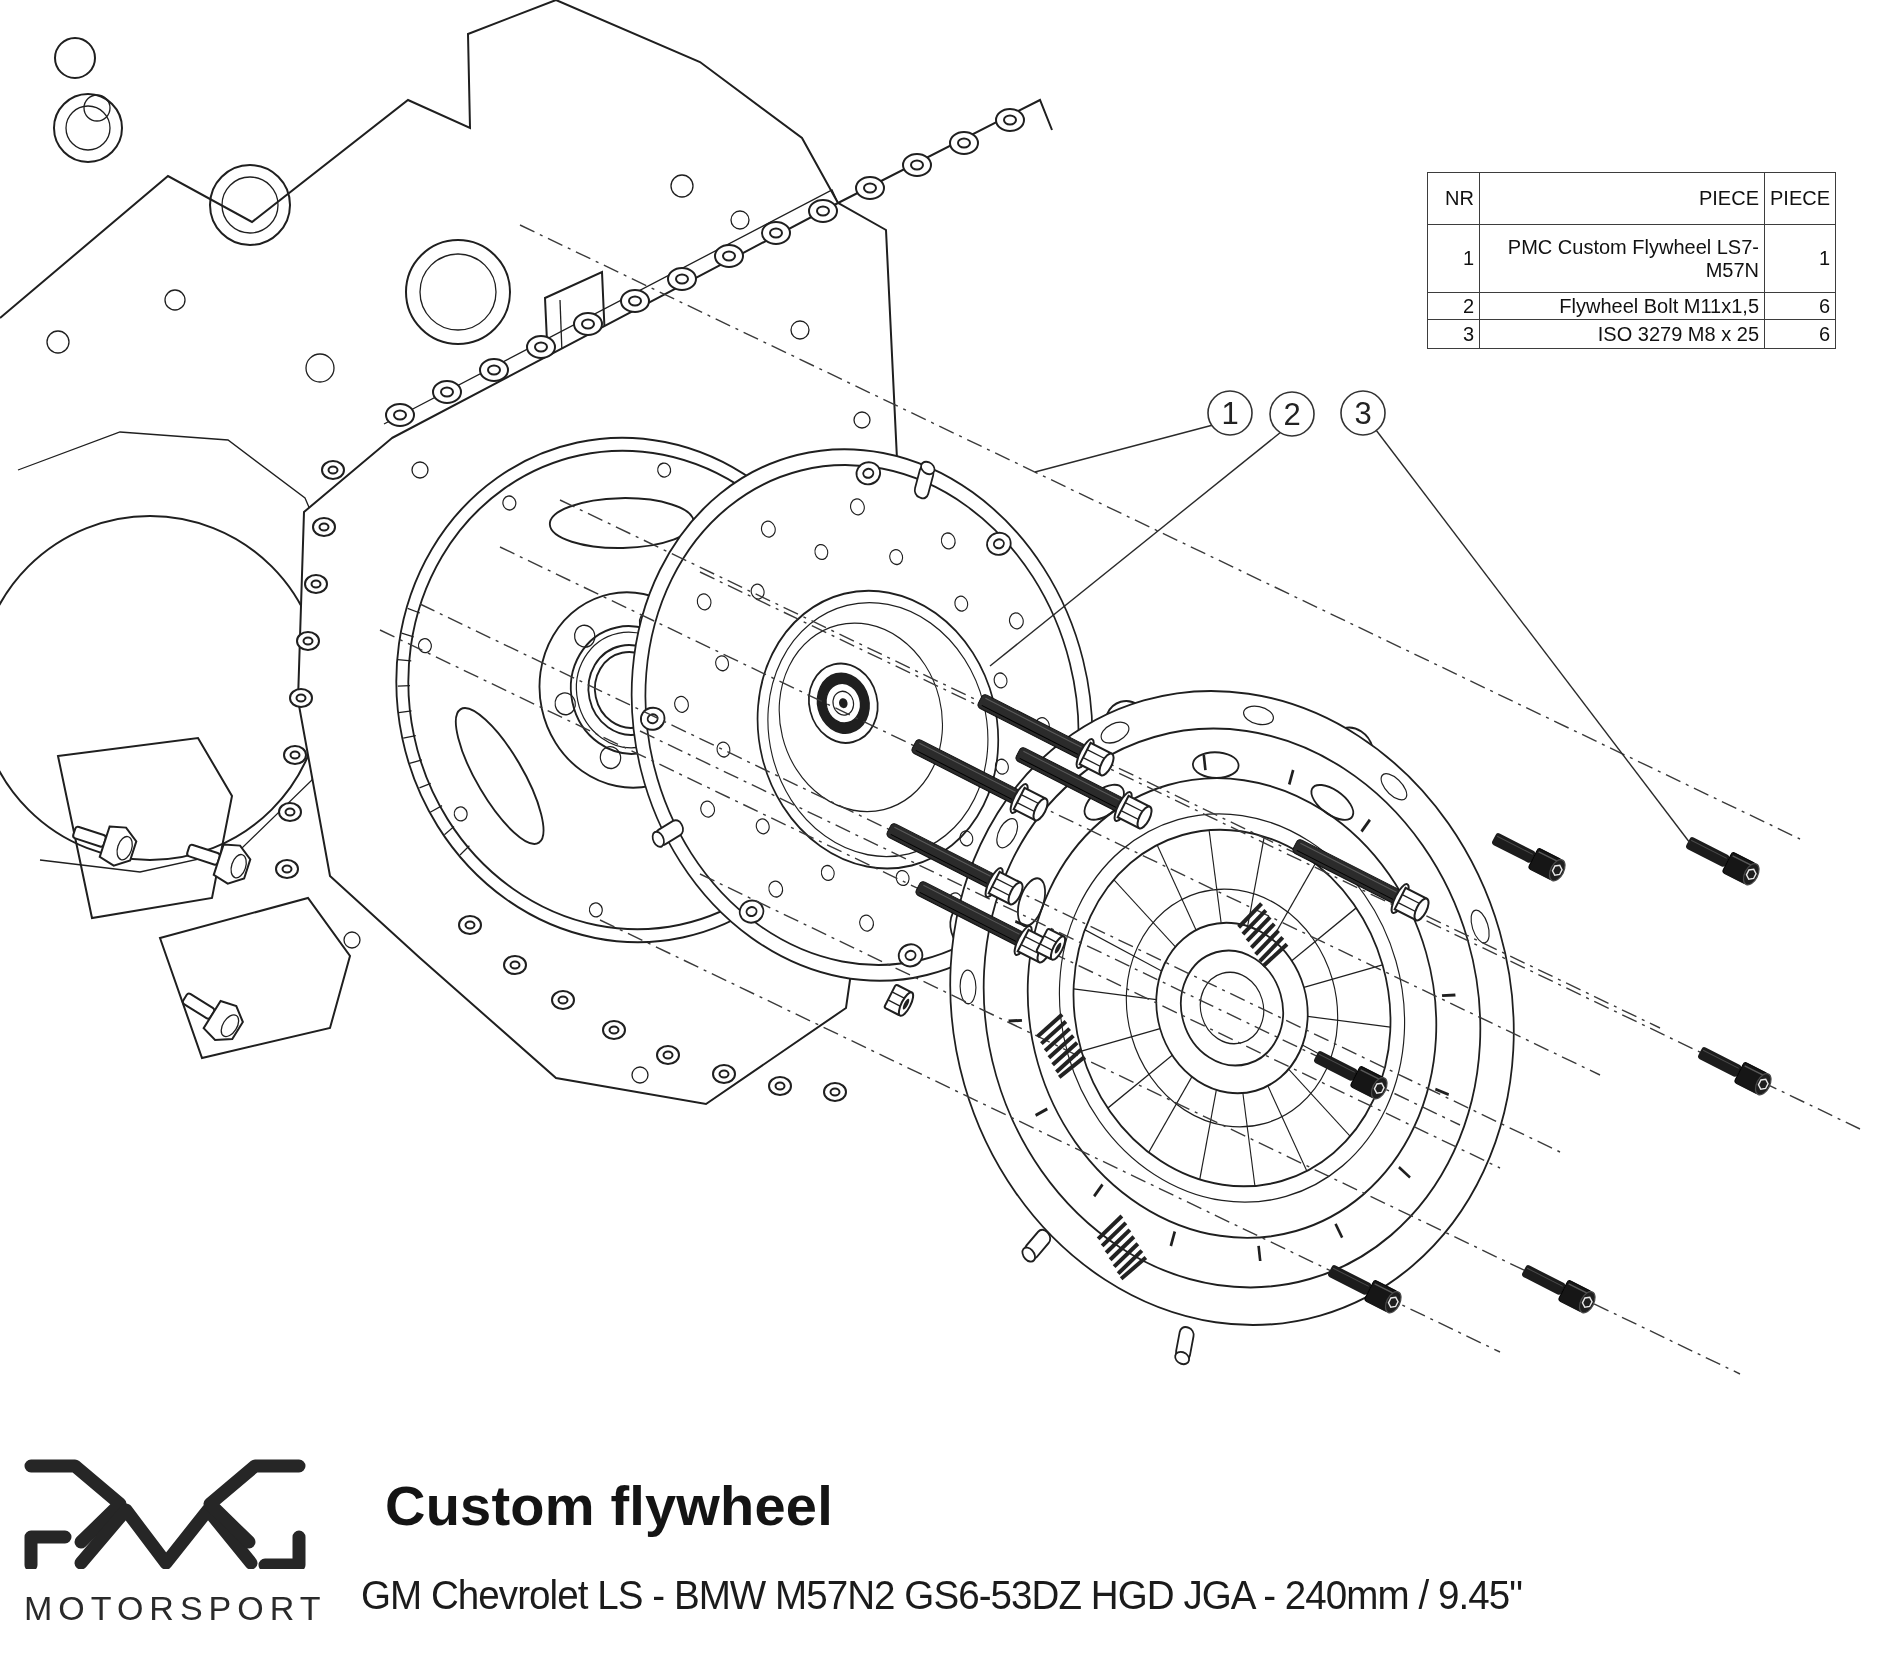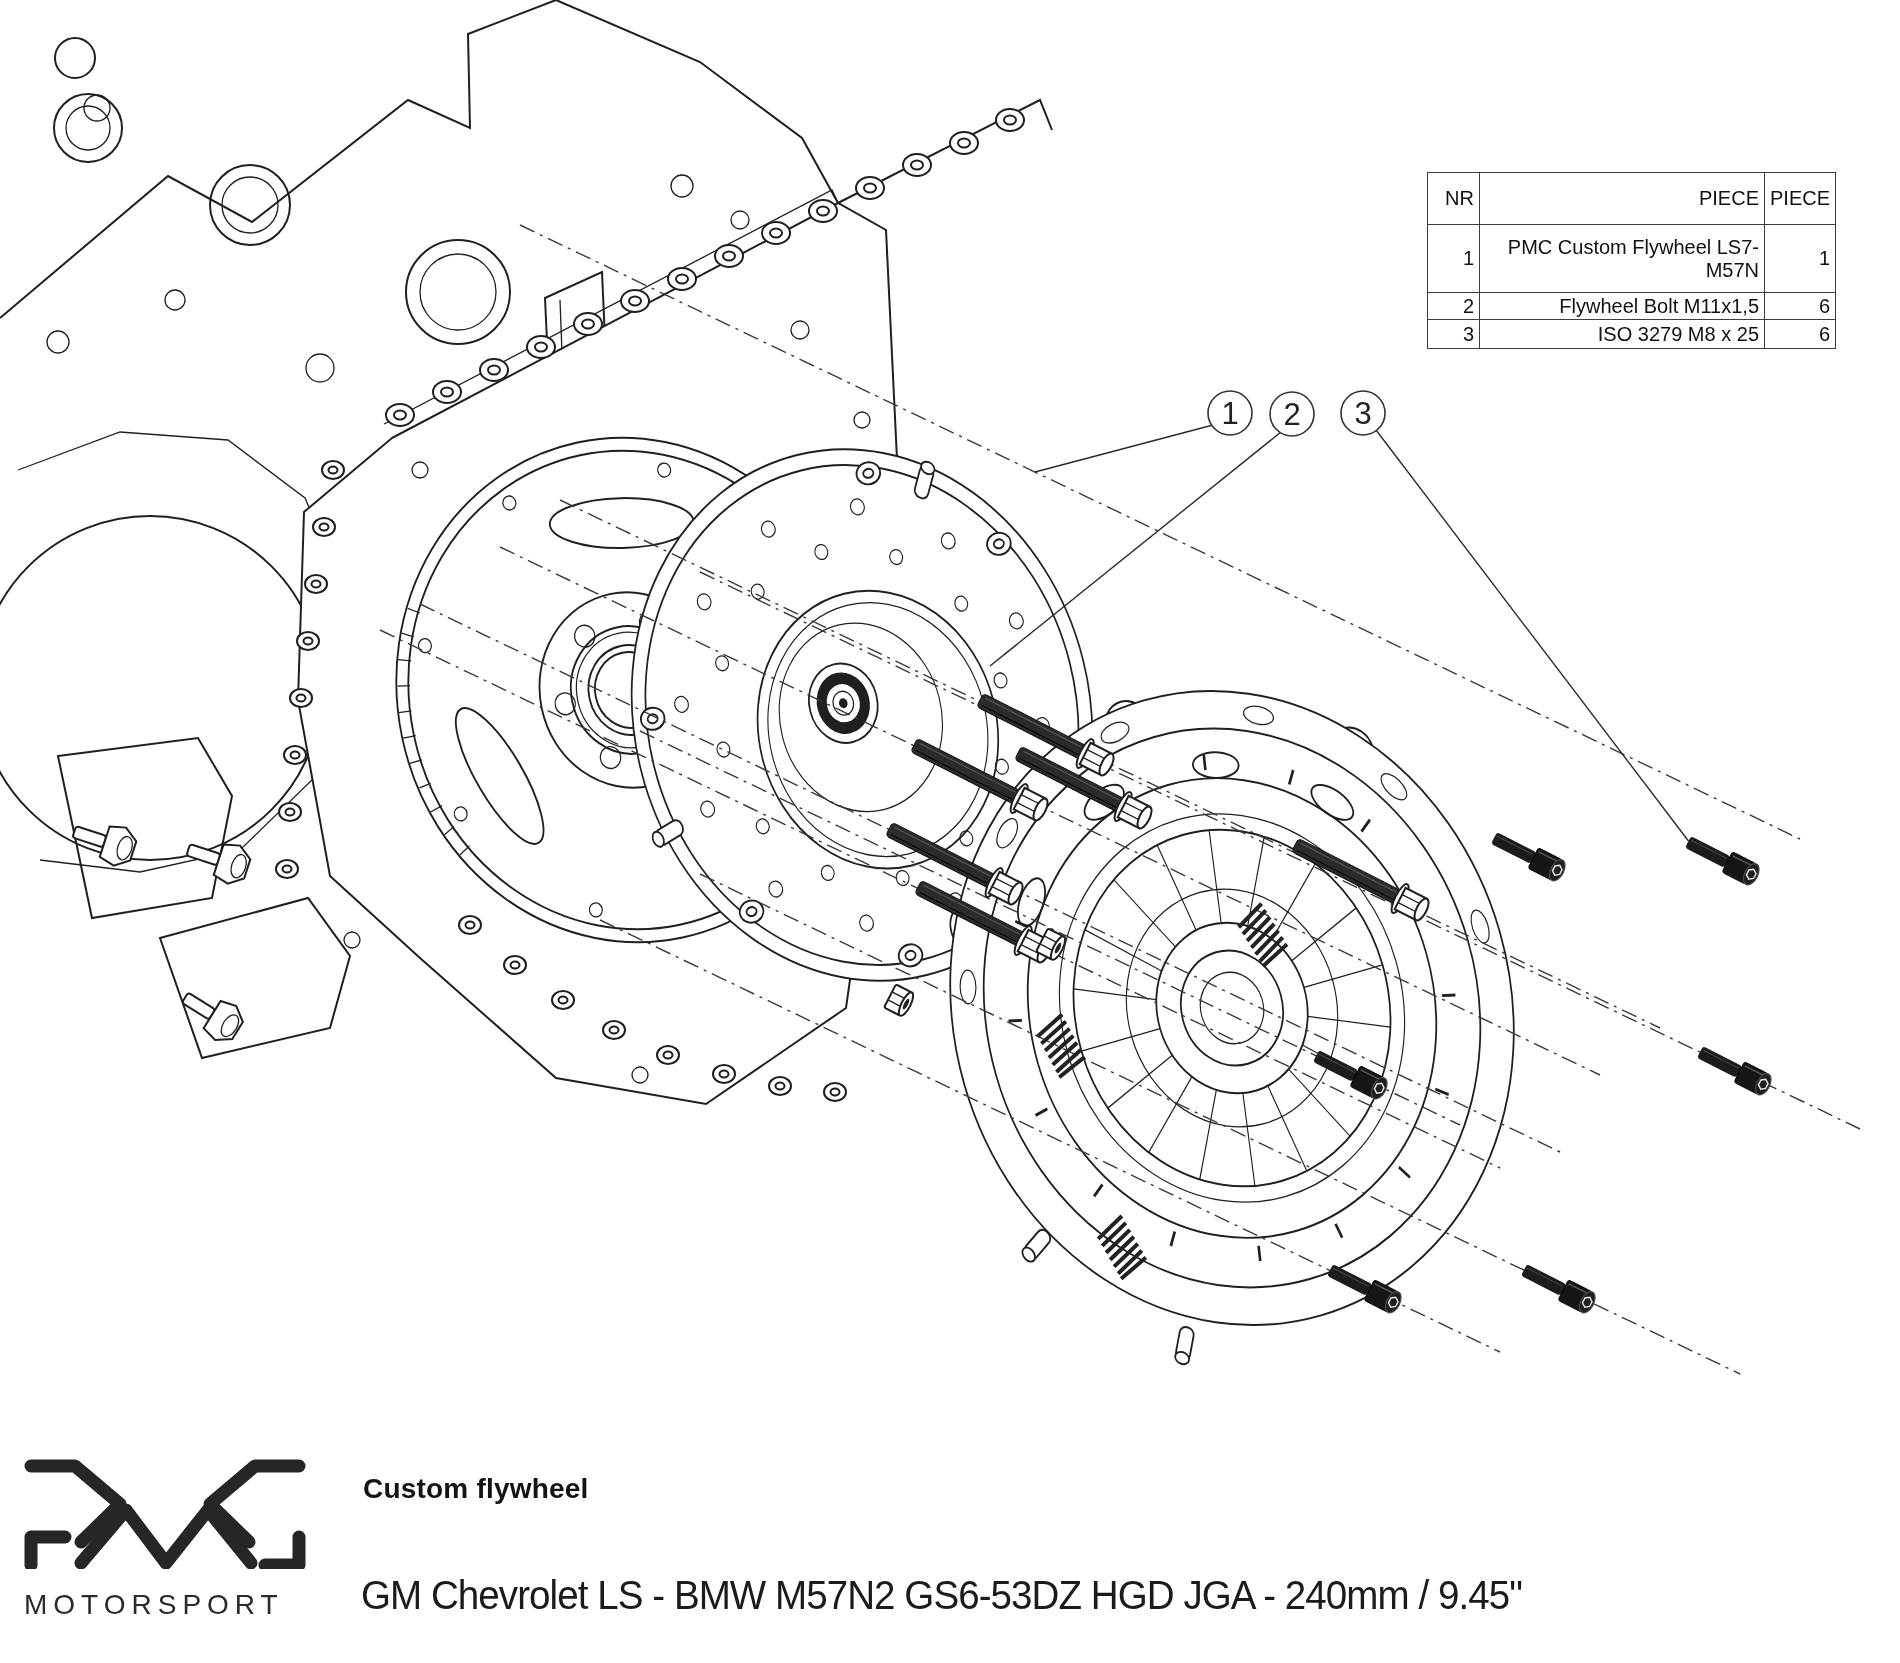--- a/index.html
+++ b/index.html
@@ -17,23 +17,23 @@
   
   .parts-table{position:absolute;left:1427px;top:172px;border-collapse:collapse;table-layout:fixed;
       background:#fff;color:#111;font:20px/1.12 "Liberation Sans",sans-serif;}
   .parts-table th,.parts-table td{border:1.6px solid #3d3d3d;padding:0 5px;text-align:right;vertical-align:middle;font-weight:400;}
   .parts-table .part-cell{text-align:right;}
   .row-head{height:52px;}
   .row-1{height:68px;}
   .row-2{height:27px;}
   .row-3{height:29px;}
   
-  .product-title{position:absolute;left:363px;top:1473px;font-size:28px;font-weight:700;color:#141414;letter-spacing:.2px;white-space:nowrap;}
+  .product-title{position:absolute;left:385px;top:1473px;font-size:56px;font-weight:700;color:#141414;letter-spacing:.2px;white-space:nowrap;}
   .product-desc{position:absolute;left:361px;top:1572px;font-size:41px;font-weight:400;color:#1b1b1b;letter-spacing:-1px;transform:scaleX(.94);transform-origin:left top;white-space:nowrap;}
-  .brand-wordmark{position:absolute;left:24px;top:1589px;width:292px;font-size:28px;font-weight:400;color:#2a2a2a;letter-spacing:6px;white-space:nowrap;}
+  .brand-wordmark{position:absolute;left:24px;top:1589px;width:292px;font-size:34px;font-weight:400;color:#2a2a2a;letter-spacing:6px;white-space:nowrap;}
   #logo-mark{position:absolute;left:22px;top:1457px;}
 </style>
 </head>
 <body>
 
 <div id="page">
 
   <svg id="drawing" width="1900" height="1663" viewBox="0 0 1900 1663">
     <defs>
       <g id="boss">

